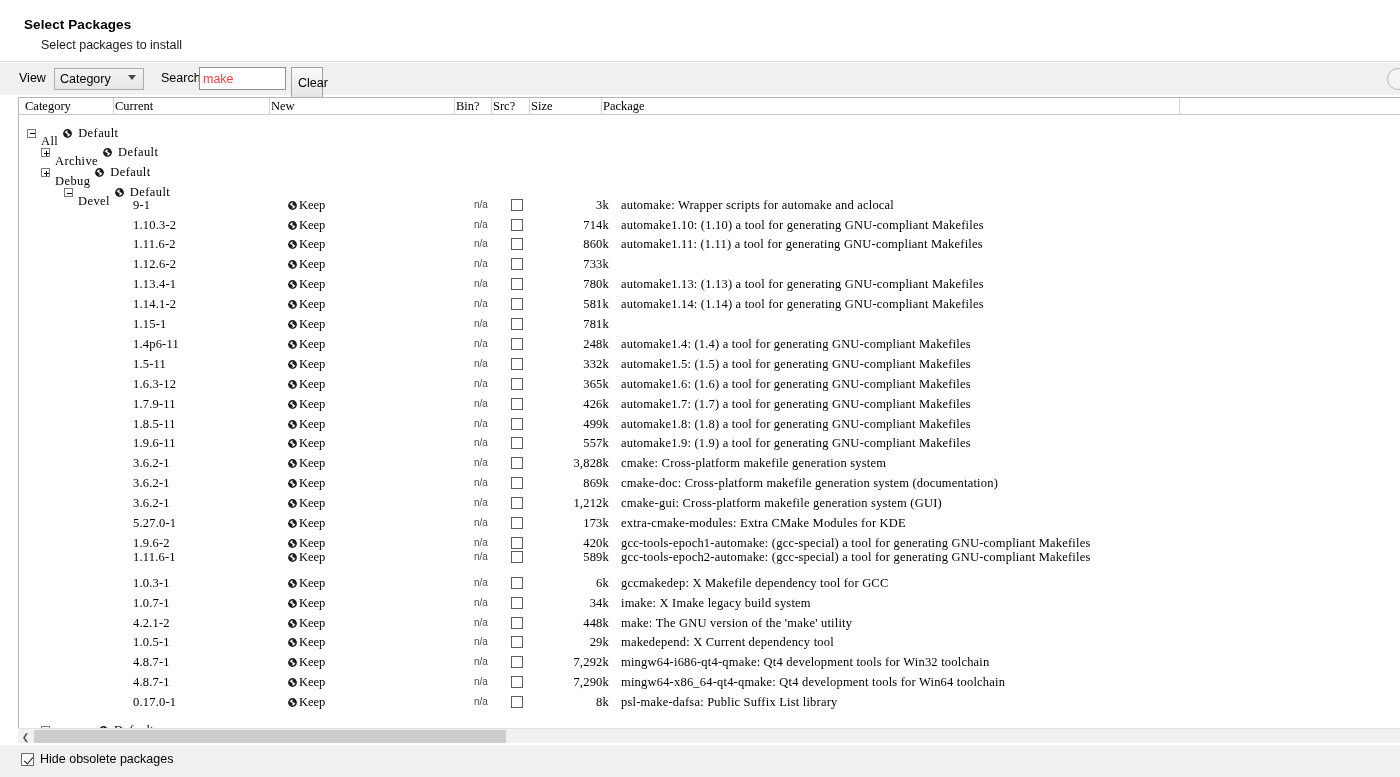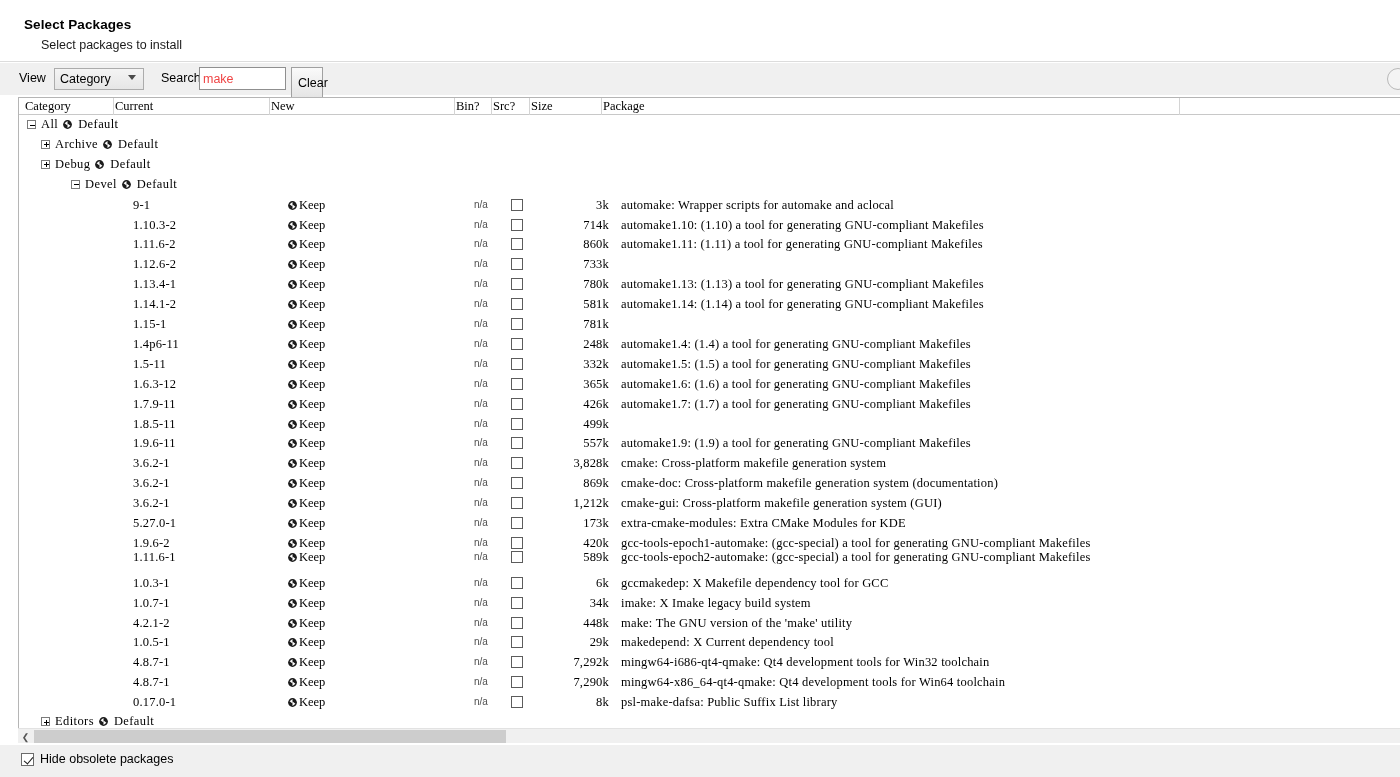--- a/index.html
+++ b/index.html
@@ -182,21 +182,21 @@
   .expander::before {
     content: ""; position: absolute;
     left: 1.5px; top: 3.5px;
     width: 5px; height: 1px; background: #000;
   }
   .expander.plus::after {
     content: ""; position: absolute;
     left: 3.5px; top: 1.5px;
     width: 1px; height: 5px; background: #000;
   }
-  .node-label { margin-left: 1px; }
+  .node-label { margin-left: 1px; margin-top: 17px; }
 
   .cycle-icon {
     display: inline-block;
     width: 11px; height: 11px;
     position: relative;
     flex: none;
     vertical-align: -1px;
   }
   .cycle-icon svg { display: block; }
 
@@ -367,21 +367,21 @@
               <svg width="11" height="11" viewBox="0 0 11 11">
                 <circle cx="5.5" cy="5.5" r="4.4" fill="#1c1c1c"></circle>
                 <path d="M2.6 4.2 L5.5 1.9 L5.5 6.5 Z" fill="#ffffff"></path>
                 <path d="M8.4 6.8 L5.5 9.1 L5.5 4.5 Z" fill="#ffffff"></path>
               </svg>
             </span>
             <span class="node-default">Default</span>
           </div>
         </div>
         <div class="trow" style="top: 59.7px;">
-          <div class="node" style="left: 23px; padding-left: 29px;">
+          <div class="node" style="left: 16px; padding-left: 29px;">
             <span class="expander"></span>
             <span class="node-label">Devel</span>
             <span class="cycle-icon">
               <svg width="11" height="11" viewBox="0 0 11 11">
                 <circle cx="5.5" cy="5.5" r="4.4" fill="#1c1c1c"></circle>
                 <path d="M2.6 4.2 L5.5 1.9 L5.5 6.5 Z" fill="#ffffff"></path>
                 <path d="M8.4 6.8 L5.5 9.1 L5.5 4.5 Z" fill="#ffffff"></path>
               </svg>
             </span>
             <span class="node-default">Default</span>
@@ -594,20 +594,21 @@
                 <circle cx="5.5" cy="5.5" r="4.4" fill="#1c1c1c"></circle>
                 <path d="M2.6 4.2 L5.5 1.9 L5.5 6.5 Z" fill="#ffffff"></path>
                 <path d="M8.4 6.8 L5.5 9.1 L5.5 4.5 Z" fill="#ffffff"></path>
               </svg>
             </span>
             <span>Keep</span>
           </div>
           <div class="c-bin">n/a</div>
           <div class="c-src"><span class="chk"></span></div>
           <div class="c-size">499k</div>
+          <div class="c-pkg">automake1.8: (1.8) a tool for generating GNU-compliant Makefiles</div>
         </div>
         <div class="trow" style="top: 318.4px;">
           <div class="c-current">1.9.6-11</div>
           <div class="c-new">
             <span class="cycle-icon">
               <svg width="11" height="11" viewBox="0 0 11 11">
                 <circle cx="5.5" cy="5.5" r="4.4" fill="#1c1c1c"></circle>
                 <path d="M2.6 4.2 L5.5 1.9 L5.5 6.5 Z" fill="#ffffff"></path>
                 <path d="M8.4 6.8 L5.5 9.1 L5.5 4.5 Z" fill="#ffffff"></path>
               </svg>

